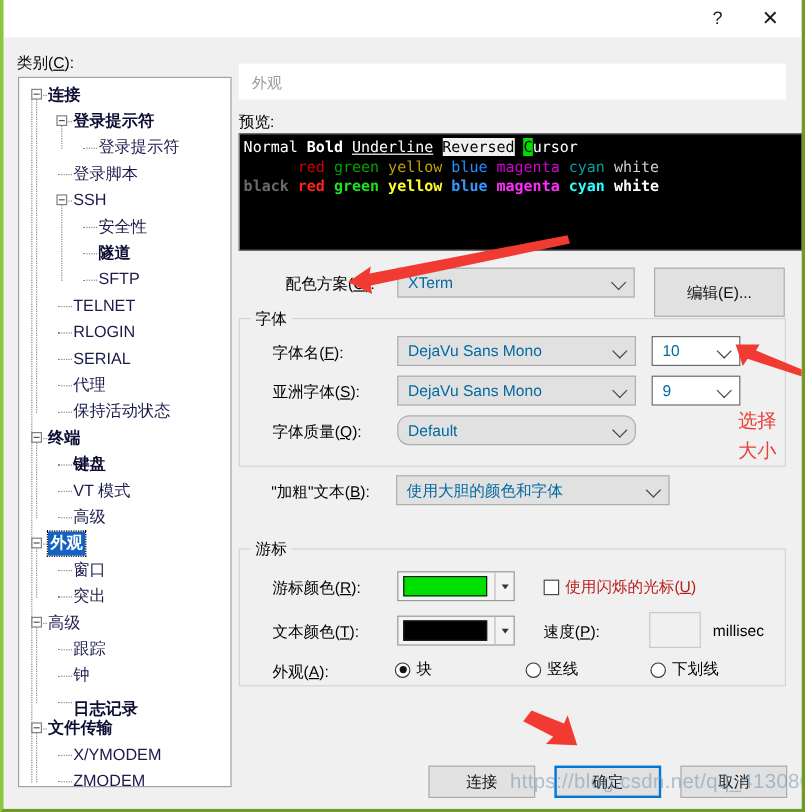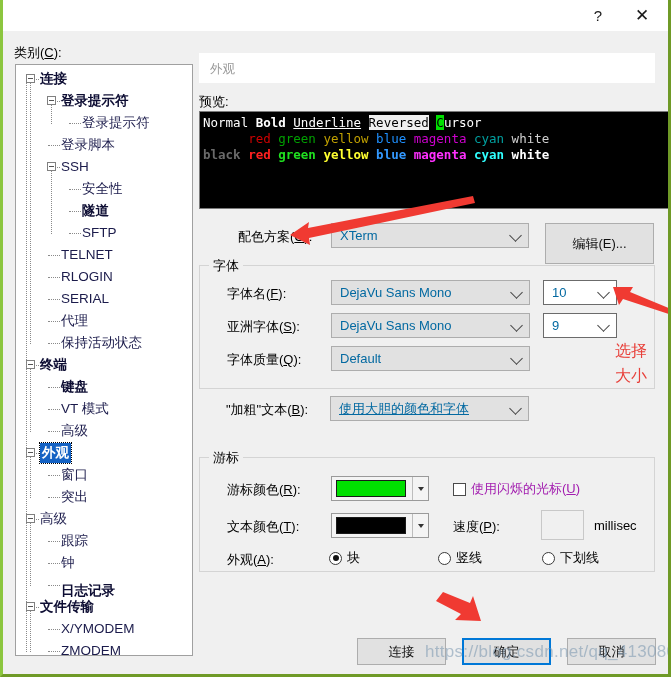--- a/index.html
+++ b/index.html
@@ -263,21 +263,21 @@
     border-right: 3.5px solid transparent;
     border-top: 4px solid #333;
   }
 
   
   .chk {
     position: absolute;
     display: flex;
     align-items: center;
     font-size: 13px;
-    color: #a21caf;
+    color: #b91c1c;
     white-space: nowrap;
   }
   .chk .box {
     width: 13px; height: 13px;
     border: 1px solid #4a4a4a;
     background: #fff;
     margin-right: 5px;
     box-sizing: border-box;
   }
   .radio {
@@ -543,28 +543,28 @@
         <div class="combo" style="position:absolute; left:131px; top:47px; width:199px; height:25px;">
           <span>DejaVu Sans Mono</span>
           <span class="chev"></span>
         </div>
         <div class="combo white" style="position:absolute; left:343px; top:47px; width:74px; height:25px;">
           <span>9</span>
           <span class="chev"></span>
         </div>
 
         <div class="frow-label" style="left:27px; top:85px;">字体质量(<span class="u">Q</span>):</div>
-        <div class="combo" style="position:absolute; left:131px; top:80px; width:199px; height:25px;">
+        <div class="combo" style="position:absolute; left:131px; top:80px; width:199px; height:25px;border-radius:10px;">
           <span>Default</span>
           <span class="chev"></span>
         </div>
       </div>
 
       <div class="frow-label" style="position:absolute; left:27px; top:348px;">"加粗"文本(<span class="u">B</span>):</div>
-      <div class="combo" style="position:absolute; left:131px; top:343px; width:199px; height:25px;text-decoration:underline;">
+      <div class="combo" style="position:absolute; left:131px; top:343px; width:228px; height:25px;">
         <span>使用大胆的颜色和字体</span>
         <span class="chev"></span>
       </div>
 
       <div class="group" style="left:0; top:404px; width:456px; height:115px;">
         <div class="glegend">游标</div>
 
         <div class="frow-label" style="left:27px; top:23px;">游标颜色(<span class="u">R</span>):</div>
         <div class="swatchbox" style="left:131px; top:18px; width:98px; height:25px;">
           <div class="swatch" id="sw-cursor" style="background: rgb(0, 224, 0);"></div>

